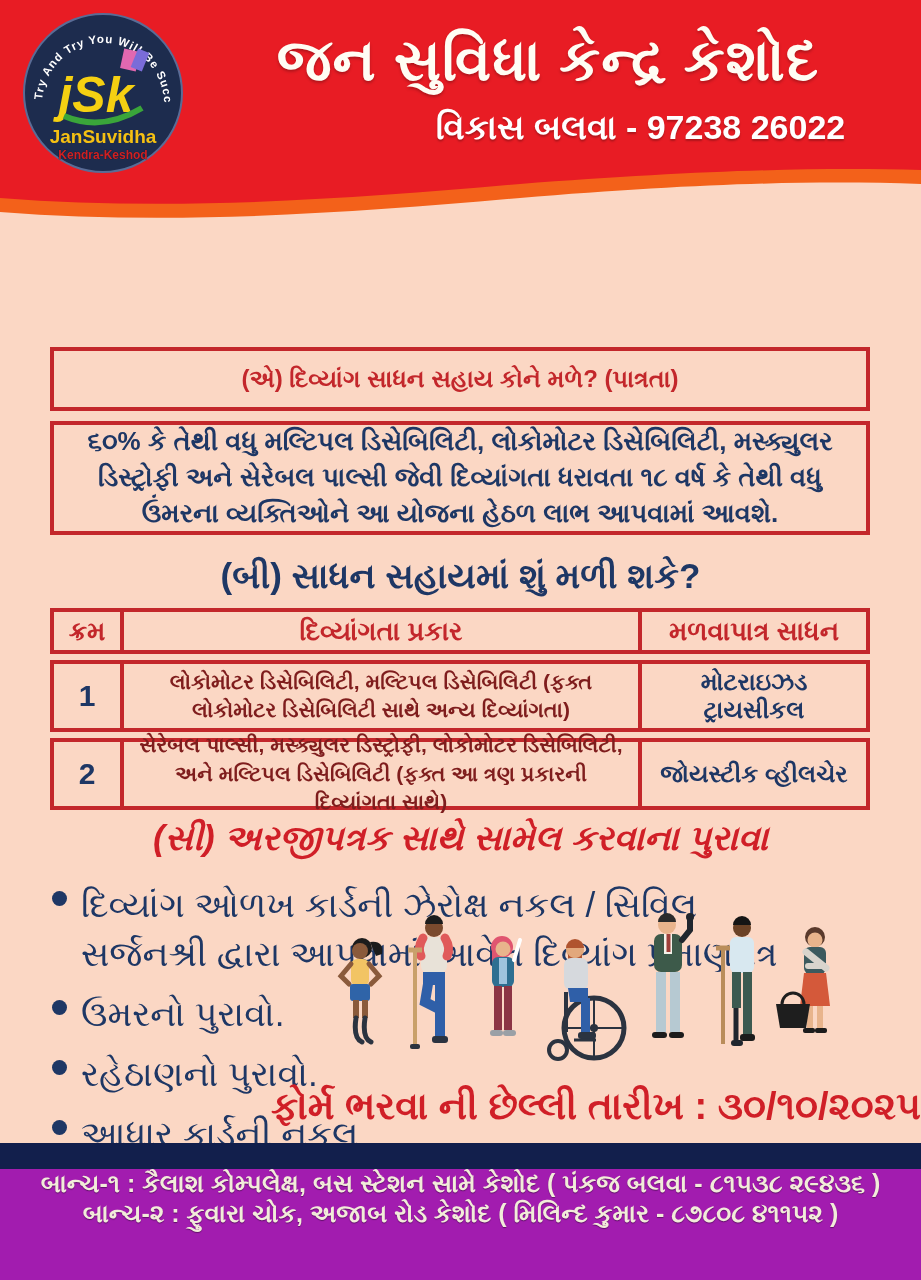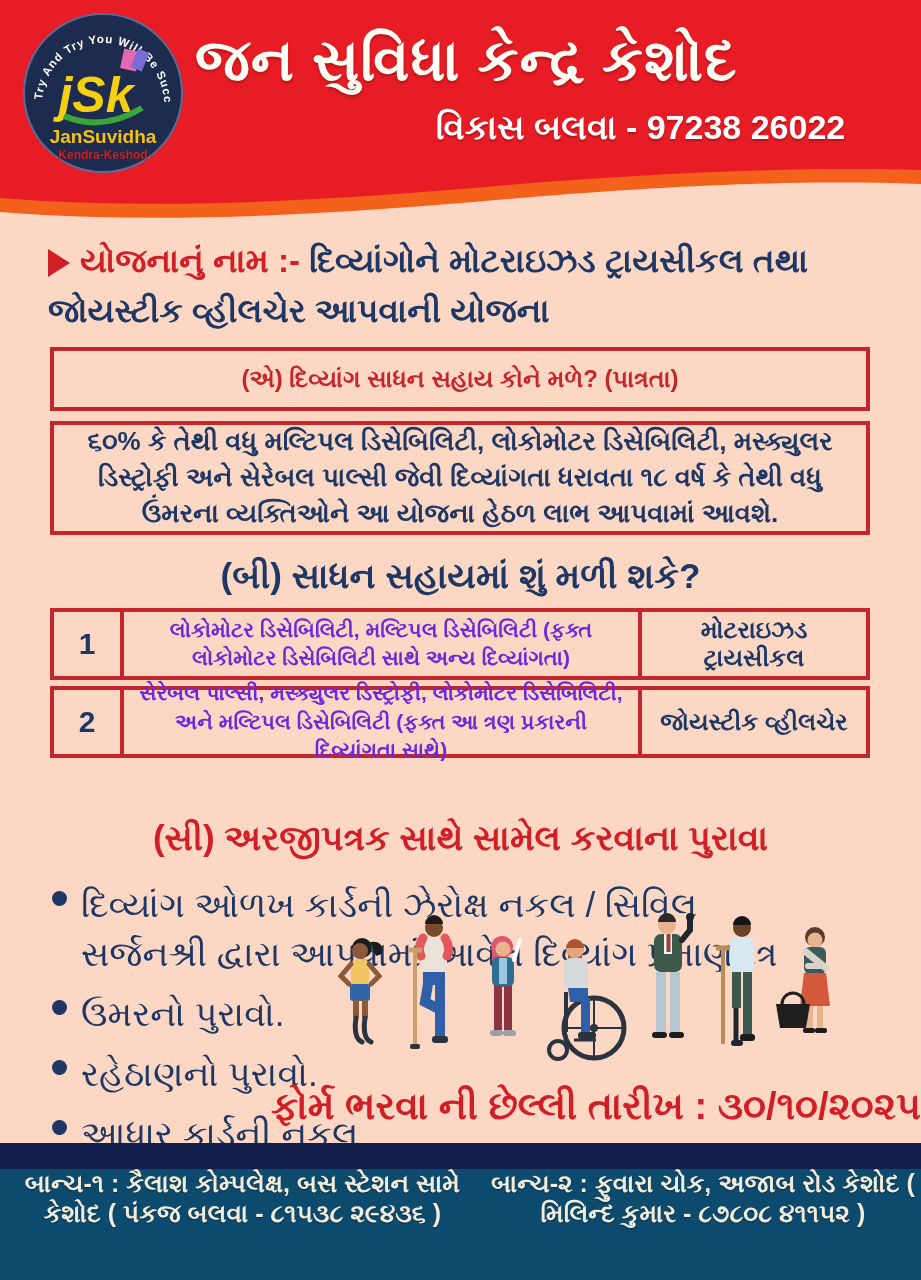--- a/index.html
+++ b/index.html
@@ -8,21 +8,21 @@
   .poster {
     position:relative; width:921px; height:1280px; margin:0 auto;
     background:#fbd7c4; overflow:hidden;
   }
   
   .header-band { position:absolute; left:0; top:0; width:921px; height:150px; background:#e81c24; }
   .header-wave { position:absolute; left:0; top:150px; width:921px; height:70px; display:block; }
   .logo-wrap { position:absolute; left:22px; top:12px; width:162px; height:162px; }
   .poster-title {
     position:absolute; left:195px; top:26px; width:706px;
-    color:#fffdf4; font-size:58px; font-weight:bold;
+    text-align:center; color:#fffdf4; font-size:58px; font-weight:bold;
     text-shadow:0 2px 3px rgba(0,0,0,0.25); letter-spacing:1px;
   }
   .poster-contact {
     position:absolute; left:380px; top:108px; width:521px;
     text-align:center; color:#ffffff; font-size:34px; font-weight:bold;
     text-shadow:0 2px 2px rgba(0,0,0,0.25);
   }
   
   .scheme { position:absolute; left:48px; top:236px; width:836px; font-size:33px; font-weight:bold; line-height:1.5; color:#1e3765; }
   .scheme .arrow {
@@ -38,47 +38,47 @@
     color:#c3272b; font-size:24px; font-weight:bold;
   }
   .boxa-body {
     position:absolute; left:50px; top:421px; width:820px; height:114px;
     border:4px solid #c3272b; display:flex; align-items:center; justify-content:center;
     color:#1e3765; font-size:26px; font-weight:bold; text-align:center; line-height:1.38;
     padding:4px 30px;
   }
   
   .b-heading { position:absolute; left:0; top:556px; width:921px; text-align:center; color:#1e3765; font-size:35px; font-weight:bold; }
-  .c-heading { position:absolute; left:0; top:818px; width:921px; text-align:center; color:#d01f27; font-size:35px; font-weight:bold; }
+  .c-heading { position:absolute; left:0; top:818px; width:921px; text-align:center; color:#d01f27; font-size:35px; font-weight:bold;font-style:italic; }
   
   .aid-table { position:absolute; left:50px; top:608px; width:820px; display:flex; flex-direction:column; }
   .t-row { display:flex; border:4px solid #c3272b; background:transparent; }
   .t-row + .t-row { margin-top:6px; }
   .t-c1 { width:70px; border-right:4px solid #c3272b; display:flex; align-items:center; justify-content:center; }
   .t-c2 { flex:1; display:flex; align-items:center; justify-content:center; text-align:center; padding:4px 8px; }
   .t-c3 { width:228px; border-left:4px solid #c3272b; display:flex; align-items:center; justify-content:center; text-align:center; padding:4px 6px; }
   .t-head { height:46px; }
   .t-head .t-c1, .t-head .t-c2, .t-head .t-c3 { color:#c3272b; font-size:26px; font-weight:bold; }
   .t-data { height:72px; }
   .t-data .t-c1 { color:#1e3765; font-size:30px; font-weight:bold; }
-  .t-data .t-c2 { color:#6d28d9; font-size:21px; font-weight:bold; line-height:1.35; }
+  .t-data .t-c2 { color:#7f1d1d; font-size:21px; font-weight:bold; line-height:1.35; }
   .t-data .t-c3 { color:#1e3765; font-size:24px; font-weight:bold; }
   
   .proofs { position:absolute; left:52px; top:880px; width:840px; list-style:none; }
   .proofs li { display:flex; align-items:flex-start; margin-bottom:11px; color:#1e3765; font-size:35px; font-weight:normal; line-height:1.4; }
   .proofs .dot { flex:0 0 auto; width:15px; height:15px; border-radius:50%; background:#1e3765; margin:11px 14px 0 0; }
   .proofs li:first-child .txt { max-width:745px; }
   
   .people { position:absolute; left:326px; top:910px; width:586px; height:164px; }
   
   .deadline { position:absolute; left:0; top:1085px; width:921px; text-align:right; color:#d01f27; font-size:38px; font-weight:bold; }
   
   .footer { position:absolute; left:0; top:1143px; width:921px; height:137px; }
   .footer-strip { height:26px; background:#121f4c; }
-  .footer-main { height:111px; background:#0c4a6e; display:flex; flex-direction:row; justify-content:flex-end; }
+  .footer-main { height:111px; background:#a21caf; display:flex; flex-direction:column; justify-content:flex-start; }
   .footer-main p { text-align:center; color:#f2ecda; font-size:25px; font-weight:bold; text-shadow:0 1px 1px rgba(0,0,0,0.4); }
 </style>
 </head>
 <body>
 
 <div class="poster">
 
   <div class="header-band"></div>
   <svg class="header-wave" viewBox="0 0 921 70" preserveAspectRatio="none" aria-hidden="true">
     <path d="M0,62 C180,76 360,62 520,48 C690,34 810,30 921,34 L921,0 L0,0 Z" fill="#f3611a"></path>
@@ -99,30 +99,32 @@
       <rect x="100" y="38" width="16" height="20" fill="#e268b0" transform="rotate(12 108 48)"></rect>
       <rect x="112" y="38" width="12" height="20" fill="#7a6cd8" transform="rotate(22 118 48)"></rect>
       <text x="81" y="131" text-anchor="middle" font-size="19" font-weight="bold" fill="#f5c012">JanSuvidha</text>
       <text x="81" y="147" text-anchor="middle" font-size="12" font-weight="bold" fill="#d02020" stroke="#101c3a" stroke-width="0.6" paint-order="stroke">Kendra-Keshod</text>
     </svg>
   </div>
 
   <h1 class="poster-title">જન સુવિધા કેન્દ્ર કેશોદ</h1>
   <div class="poster-contact">વિકાસ બલવા - 97238 26022</div>
 
-  <div class="scheme">
-    <span class="arrow"></span><span class="label">યોજનાનું નામ :-</span><span> દિવ્યાંગોને મોટરાઇઝડ ટ્રાયસીકલ તથા જોયસ્ટીક વ્હીલચેર આપવાની યોજના</span>
-  </div>
 
   <div class="boxa-head">(એ) દિવ્યાંગ સાધન સહાય કોને મળે? (પાત્રતા)</div>
   <div class="boxa-body">૬૦% કે તેથી વધુ મલ્ટિપલ ડિસેબિલિટી, લોકોમોટર ડિસેબિલિટી, મસ્ક્યુલર ડિસ્ટ્રોફી અને સેરેબલ પાલ્સી જેવી દિવ્યાંગતા ધરાવતા ૧૮ વર્ષ કે તેથી વધુ ઉંમરના વ્યક્તિઓને આ યોજના હેઠળ લાભ આપવામાં આવશે.</div>
 
   <h2 class="b-heading">(બી) સાધન સહાયમાં શું મળી શકે?</h2>
 
   <div class="aid-table">
+    <div class="t-row t-head">
+      <div class="t-c1">ક્રમ</div>
+      <div class="t-c2">દિવ્યાંગતા પ્રકાર</div>
+      <div class="t-c3">મળવાપાત્ર સાધન</div>
+    </div>
     <div class="t-row t-data">
       <div class="t-c1">1</div>
       <div class="t-c2">લોકોમોટર ડિસેબિલિટી, મલ્ટિપલ ડિસેબિલિટી (ફક્ત લોકોમોટર ડિસેબિલિટી સાથે અન્ય દિવ્યાંગતા)</div>
       <div class="t-c3">મોટરાઇઝડ ટ્રાયસીકલ</div>
     </div>
     <div class="t-row t-data">
       <div class="t-c1">2</div>
       <div class="t-c2">સેરેબલ પાલ્સી, મસ્ક્યુલર ડિસ્ટ્રોફી, લોકોમોટર ડિસેબિલિટી, અને મલ્ટિપલ ડિસેબિલિટી (ફક્ત આ ત્રણ પ્રકારની દિવ્યાંગતા સાથે)</div>
       <div class="t-c3">જોયસ્ટીક વ્હીલચેર</div>
     </div>

